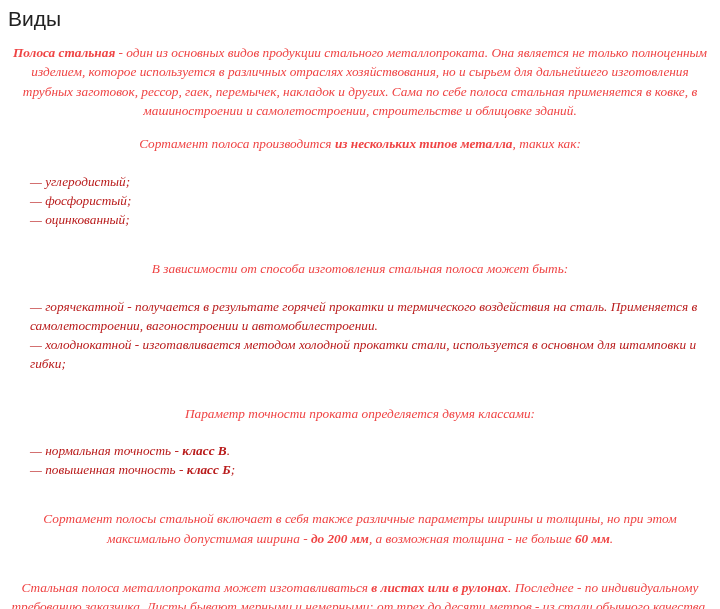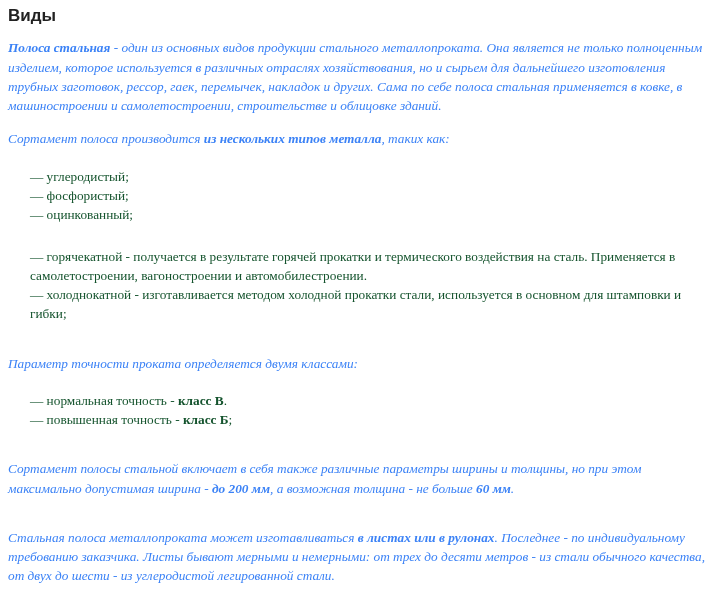--- a/index.html
+++ b/index.html
@@ -14,43 +14,44 @@
     color: #1a1a1a;
     overflow: hidden;
   }
   .page {
     width: 720px;
     padding: 6px 8px 0 8px;
     box-sizing: border-box;
   }
   .title {
     font-family: "Liberation Sans", sans-serif;
-    font-size: 17px;
-    font-weight: bold;
+    font-size: 21px;
+    font-weight: normal;
     color: #222222;
     margin: 0 0 11px 0;
     line-height: 1.2;
   }
   p {
     margin: 12px 0 14px 0;
     font-size: 13.3px;
     line-height: 1.45;
     font-style: italic;
-    color: #3b82f6;
-    text-align: left;
+    color: #ef4444;
+    text-align: center;
   }
   .list {
     margin: 0 0 14px 0;
     padding: 0;
   }
   .list .li {
     font-size: 13.3px;
     line-height: 1.45;
+    font-style: italic;
     padding-left: 22px;
-    color: #14532d;
+    color: #b91c1c;
   }
   b, .b {
     font-weight: bold;
   }
   .lead {
     font-weight: bold;
     font-style: italic;
   }
   .spacer-sm { height: 4px; }
 </style>
@@ -68,20 +69,21 @@
   <div class="spacer-sm"></div>
 
   <div class="list">
     <div class="li">— углеродистый;</div>
     <div class="li">— фосфористый;</div>
     <div class="li">— оцинкованный;</div>
   </div>
 
   <div class="spacer-sm"></div>
 
+  <p>В зависимости от способа изготовления стальная полоса может быть:</p>
 
   <div class="spacer-sm"></div>
 
   <div class="list">
     <div class="li">— горячекатной - получается в результате горячей прокатки и термического воздействия на сталь. Применяется в самолетостроении, вагоностроении и автомобилестроении.</div>
     <div class="li">— холоднокатной - изготавливается методом холодной прокатки стали, используется в основном для штамповки и гибки;</div>
   </div>
 
   <div class="spacer-sm"></div>
 

